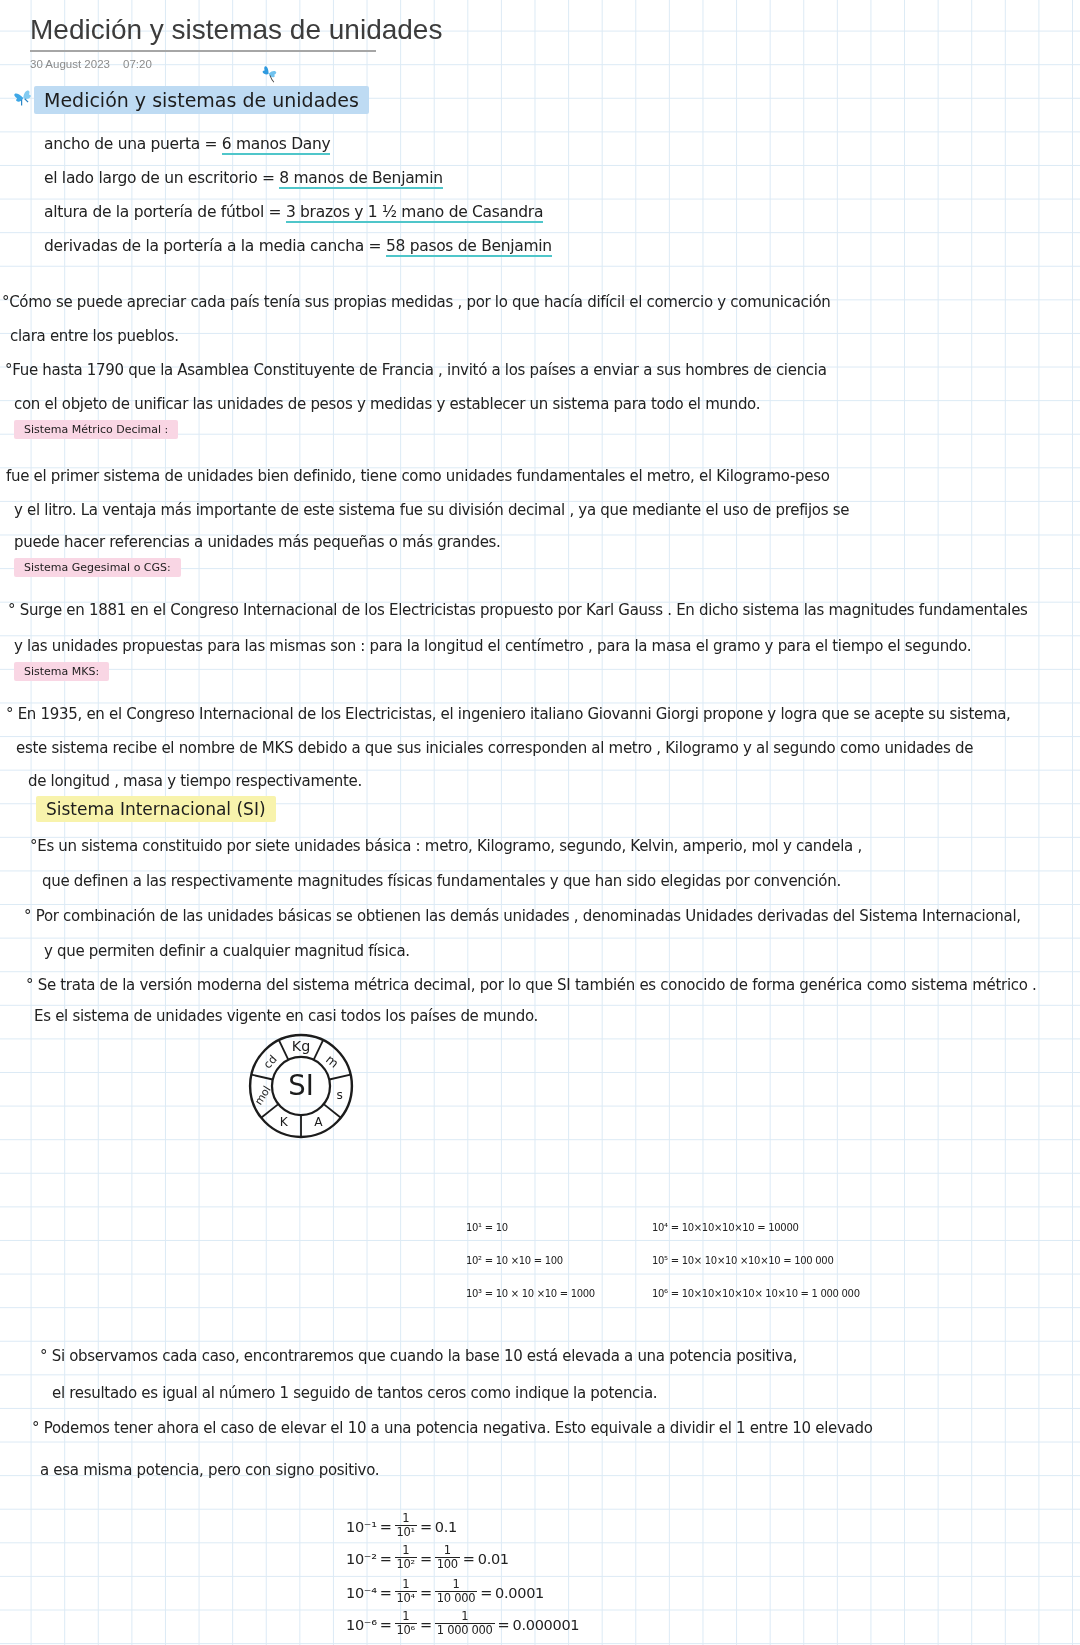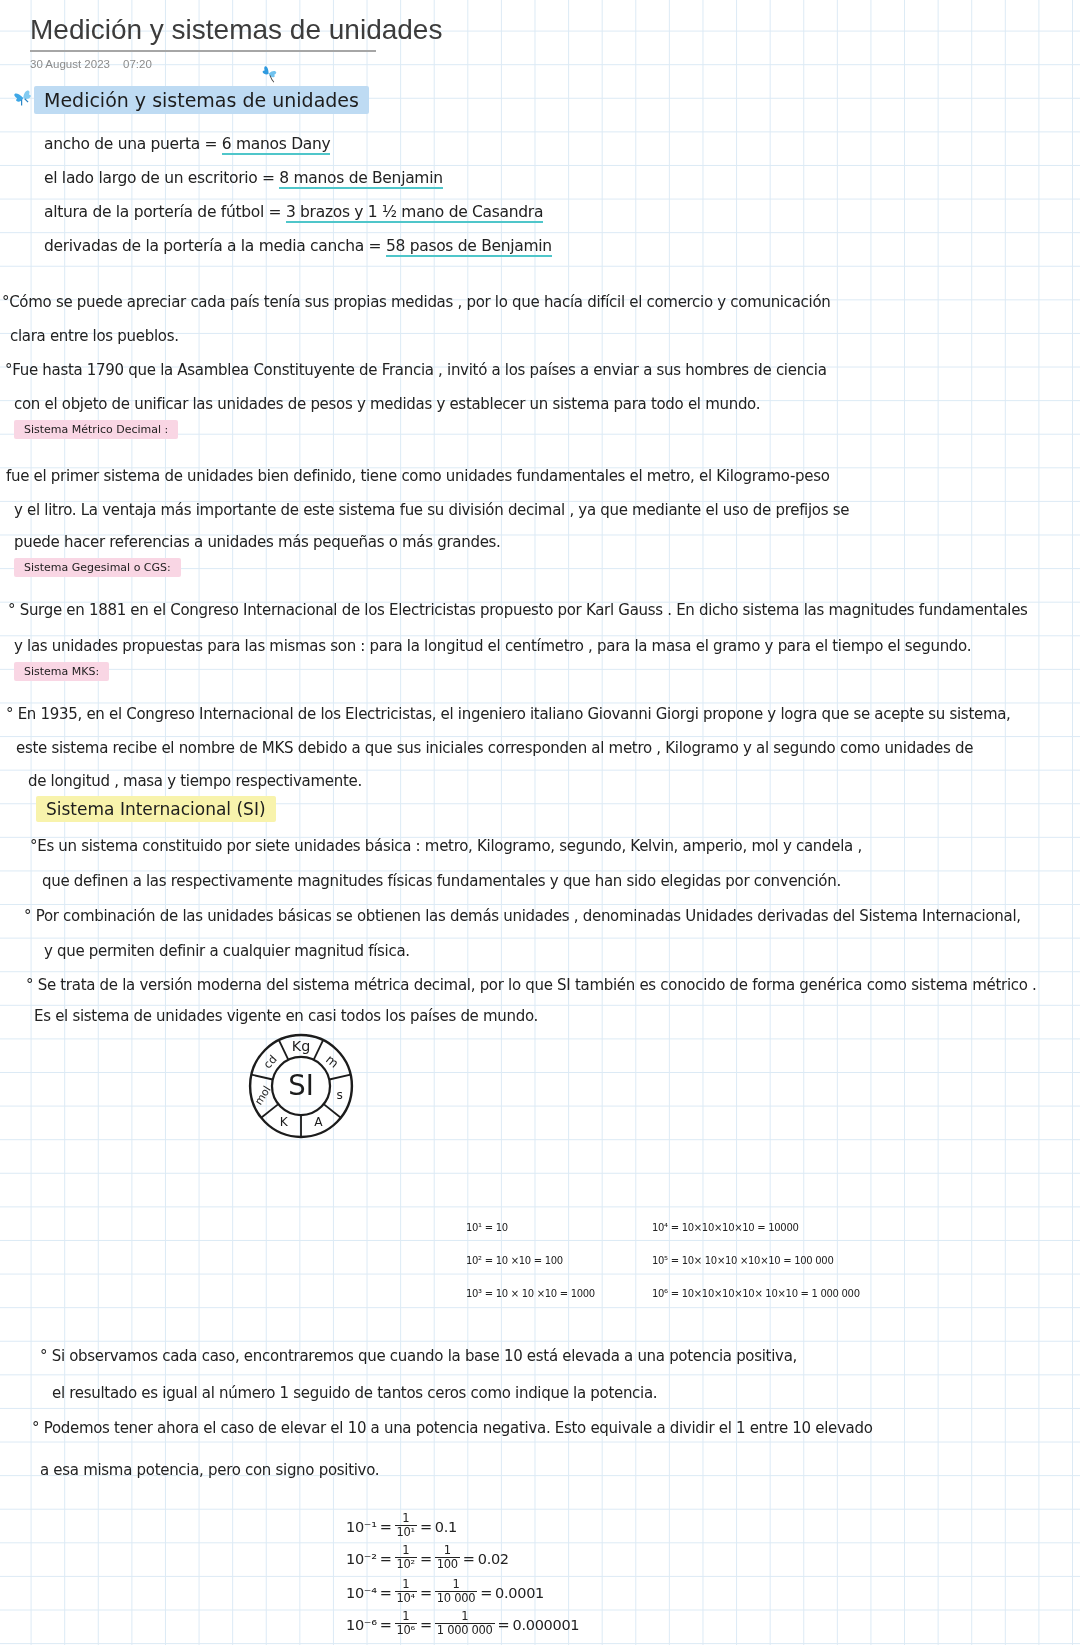--- a/index.html
+++ b/index.html
@@ -143,21 +143,21 @@
     <span class="frac">
         <span>1</span>
         <span class="den">10²</span>
       </span>
     <span>=</span>
     <span class="frac">
         <span>1</span>
         <span class="den">100</span>
       </span>
     <span>=</span>
-    <span>0.02</span>
+    <span>0.01</span>
   </div>
   <div class="hw negrow" style="left:346px;top:1578px">
     <span>10⁻⁴</span>
     <span>=</span>
     <span class="frac">
         <span>1</span>
         <span class="den">10⁴</span>
       </span>
     <span>=</span>
     <span class="frac">

